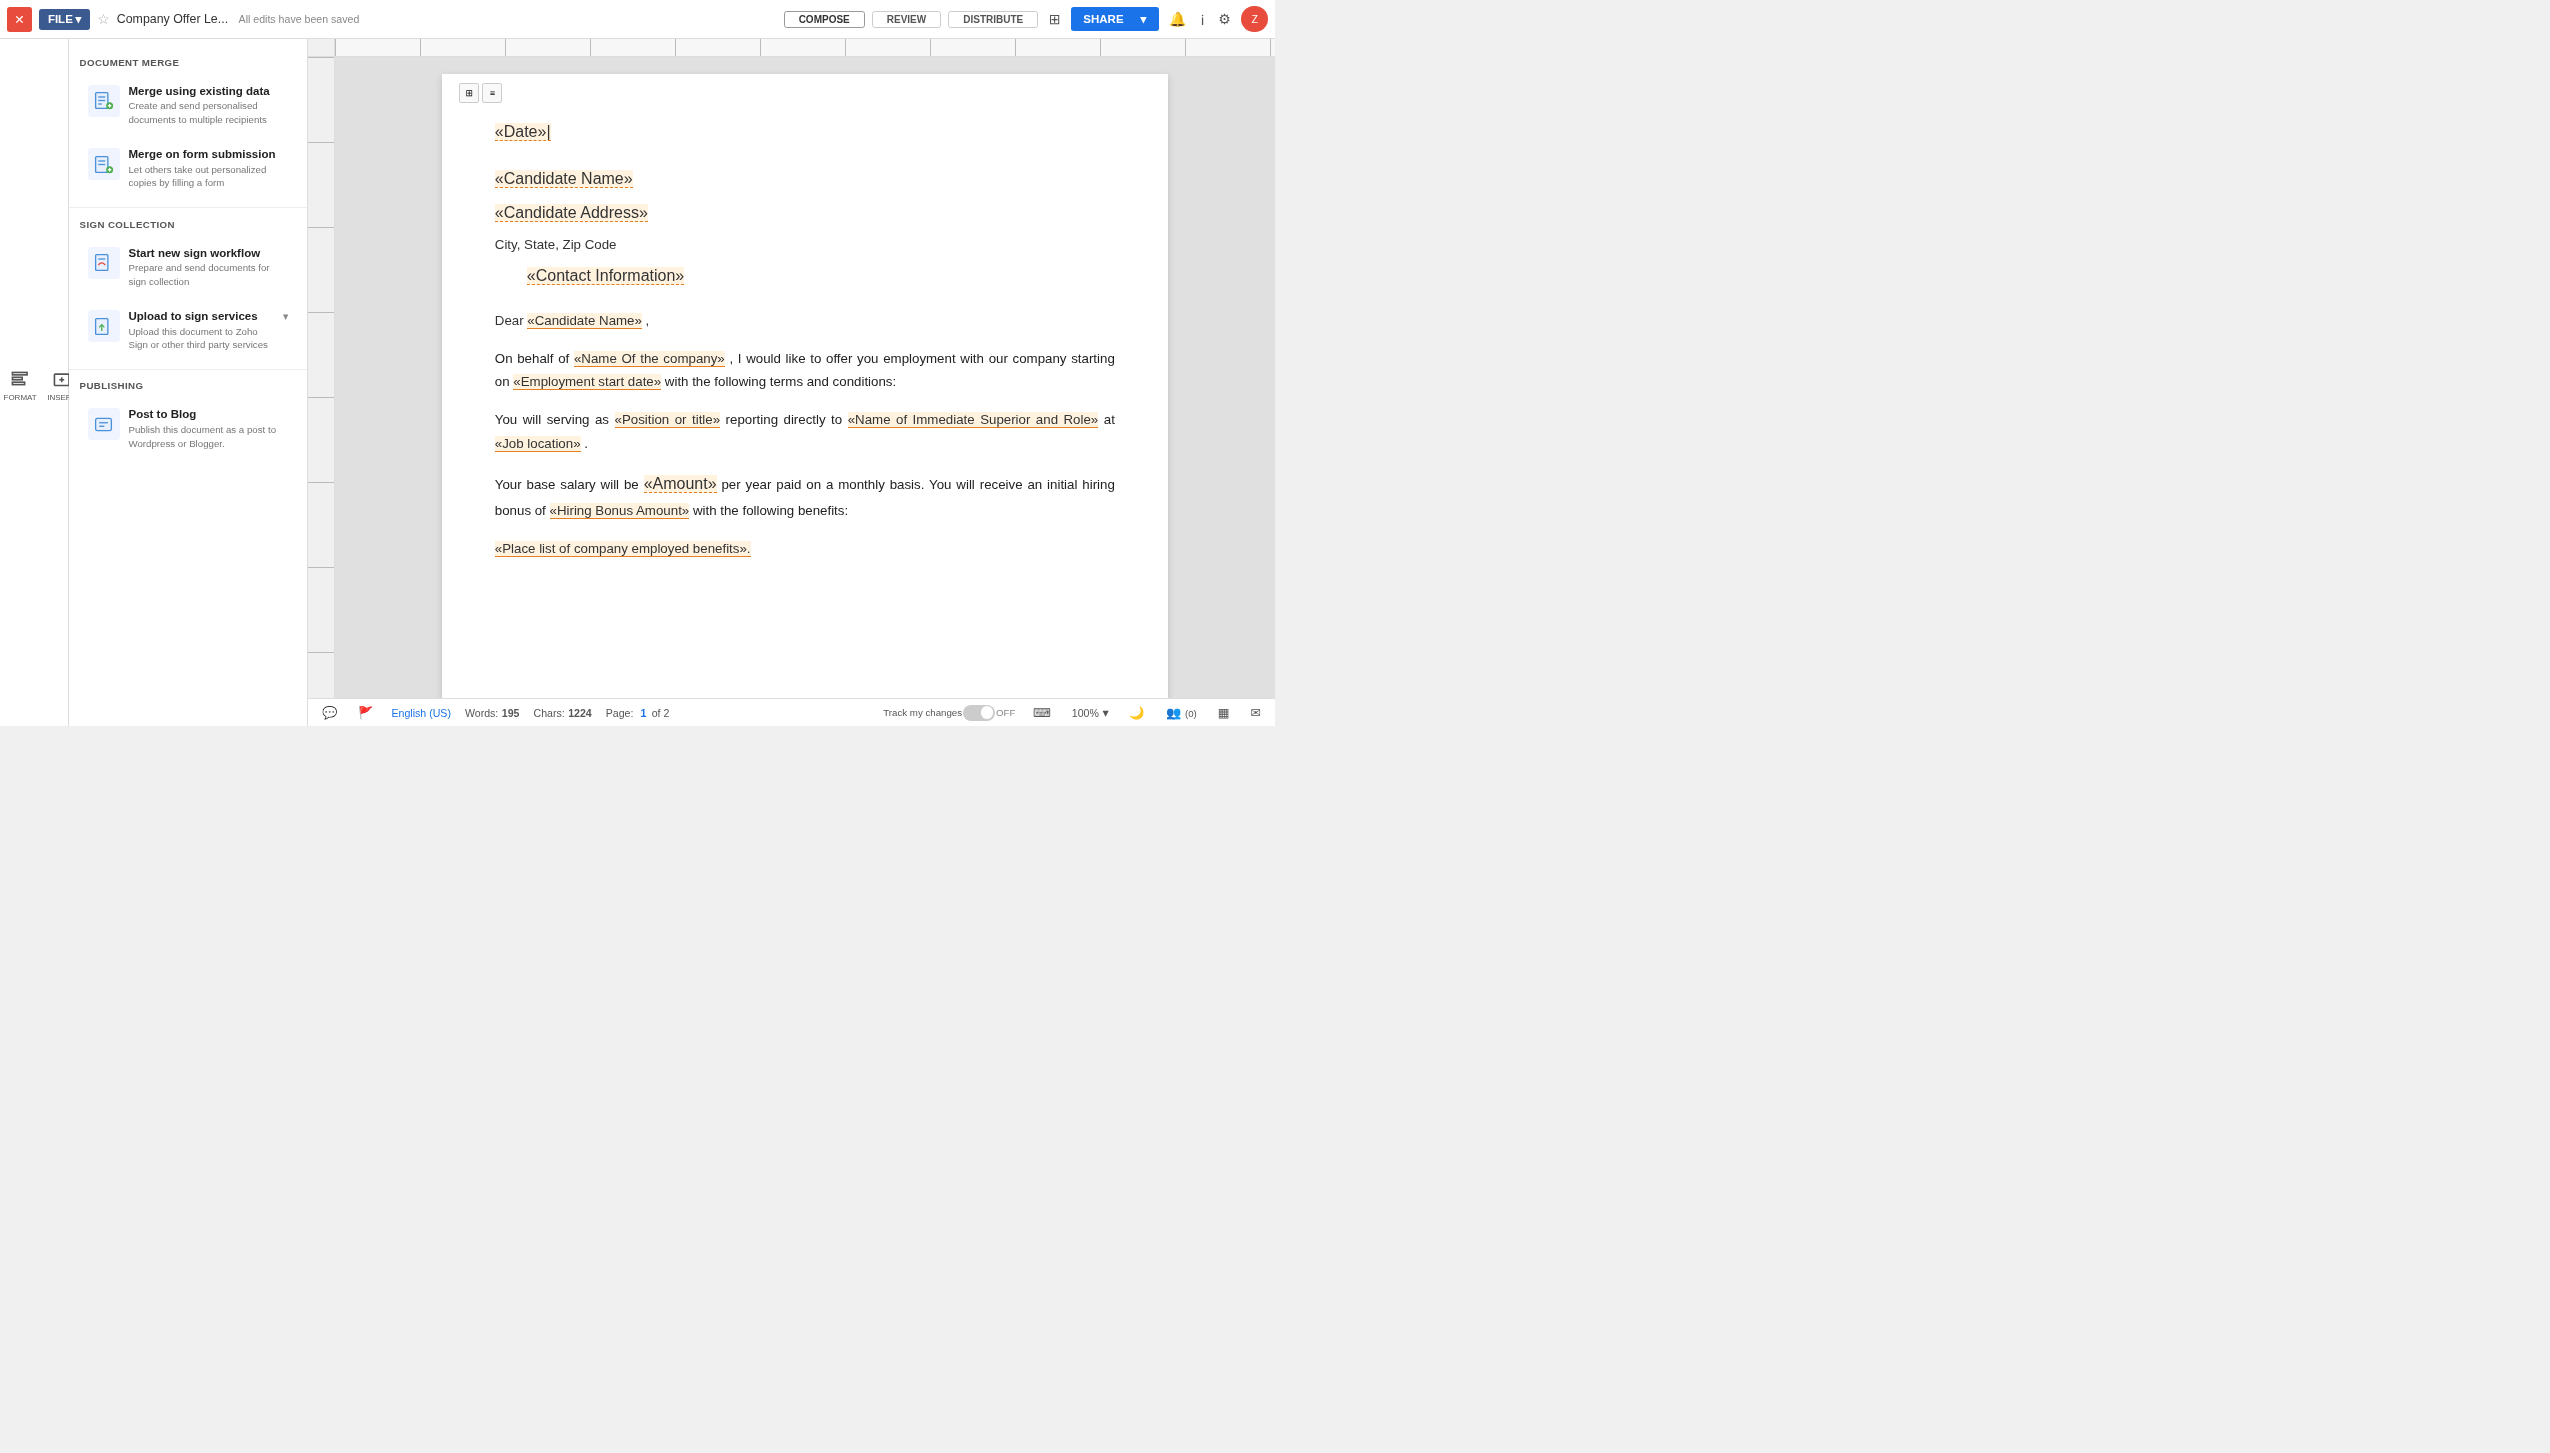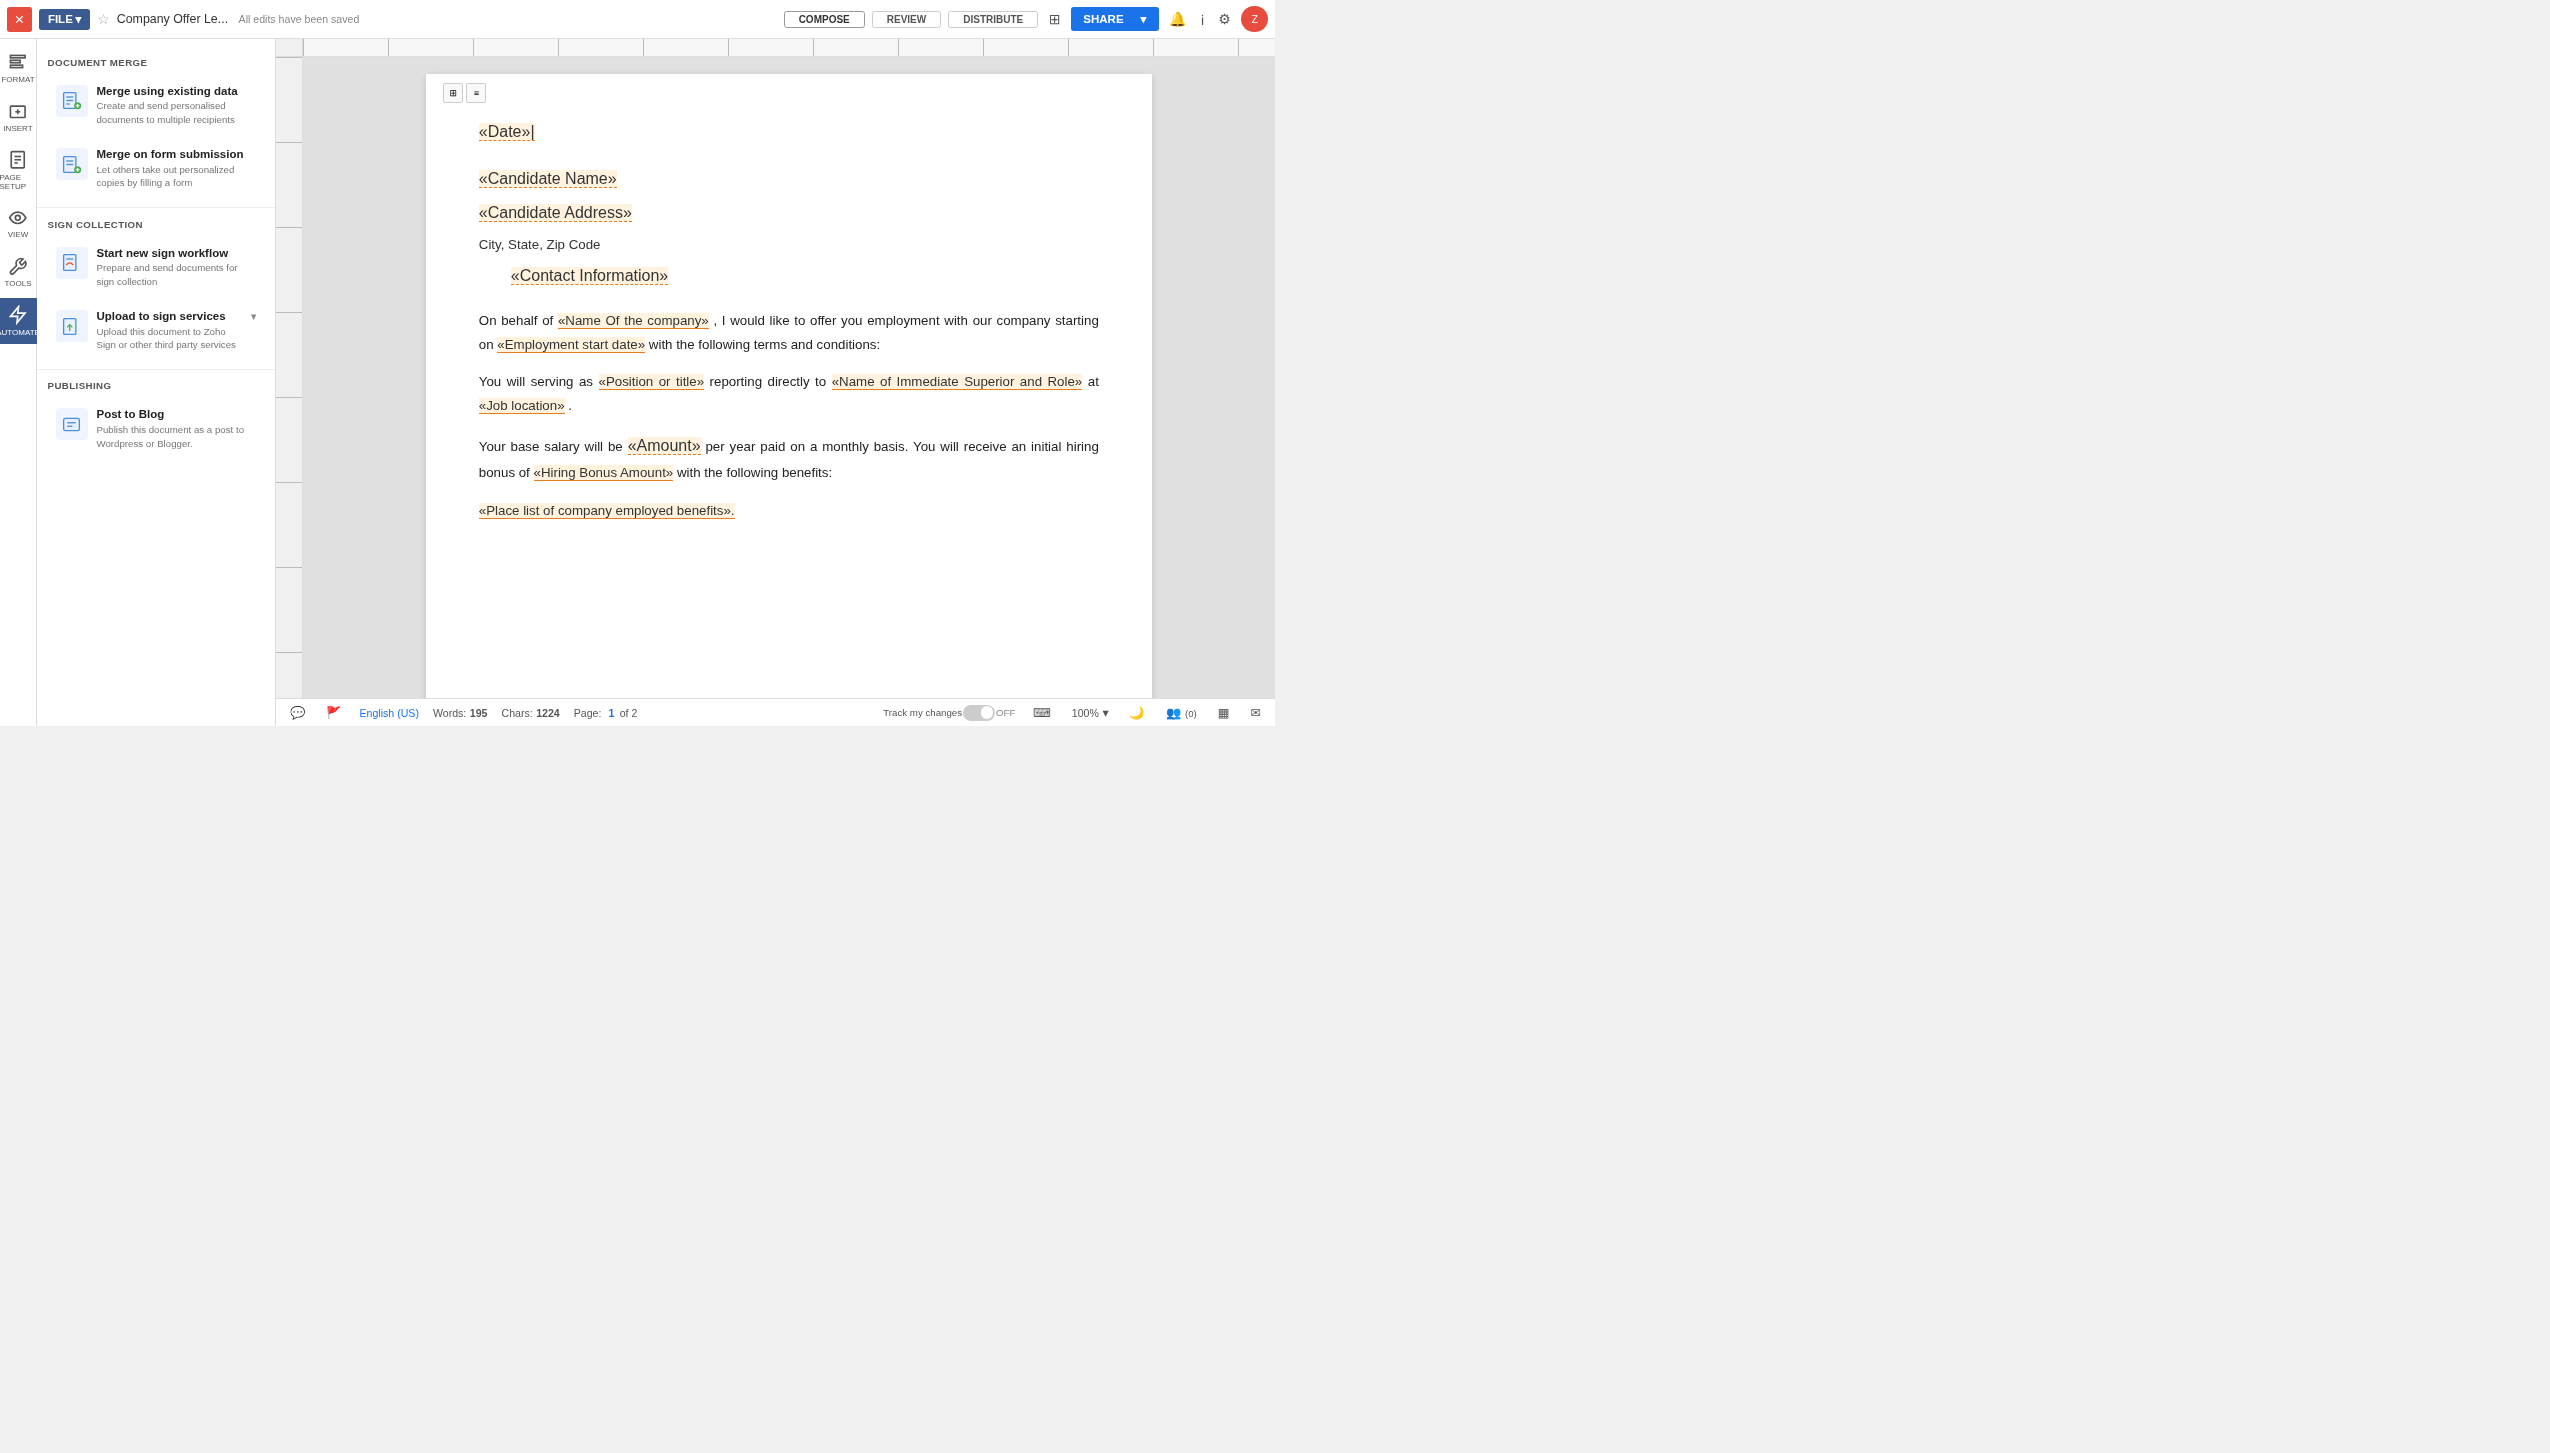--- a/index.html
+++ b/index.html
@@ -36,22 +36,22 @@
     }
     .topbar-icon-btn {
       background: none; border: none; cursor: pointer; font-size: 14px; color: #555; padding: 3.5px;
     }
 
     
     #main { display: flex; height: calc(726px - 39px); }
 
     
     #sidebar-icons {
-      width: 37px; background: #fff; border-right: 0.9px solid #ddd;
-      display: flex; flex-direction: column; align-items: center; padding-top: 7px; gap: 3.5px;
+      width: 69px; background: #fff; border-right: 0.9px solid #ddd;
+      display: flex; flex-direction: row; align-items: center; padding-top: 7px; gap: 3.5px;
     }
     .sidebar-icon-item {
       display: flex; flex-direction: column; align-items: center; padding: 7px 3.5px;
       cursor: pointer; border-radius: 3.5px; width: 44px; font-size: 8.9px; color: #555; gap: 2.7px;
     }
     .sidebar-icon-item.active { background: #e8f0fe; color: #1a73e8; }
     .sidebar-icon-item svg { width: 19.5px; height: 19.5px; }
 
     
     #panel {
@@ -351,20 +351,26 @@
           <div class="doc-line">
             <span class="merge-field">«Candidate Address»</span>
           </div>
           <div class="doc-line">
             <span class="doc-field">City, State, Zip Code</span>
           </div>
           <div class="doc-line" style="margin-bottom:17.7px;margin-left:32px;">
             <span class="merge-field">«Contact Information»</span>
           </div>
 
+          <div class="doc-line" style="margin-bottom:14px;">
+            <span class="doc-field">Dear</span>
+            <span> </span>
+            <span class="merge-field-bold">«Candidate Name»</span>
+            <span class="doc-field">,</span>
+          </div>
 
           <div class="doc-para">
             <span>On behalf of</span>
             <span> </span>
             <span class="merge-field-bold">«Name Of the company»</span>
             <span>, I would like to offer you employment with our company starting on</span>
             <span> </span>
             <span class="merge-field-bold">«Employment start date»</span>
             <span> </span>
             <span>with the following terms and conditions:</span>

